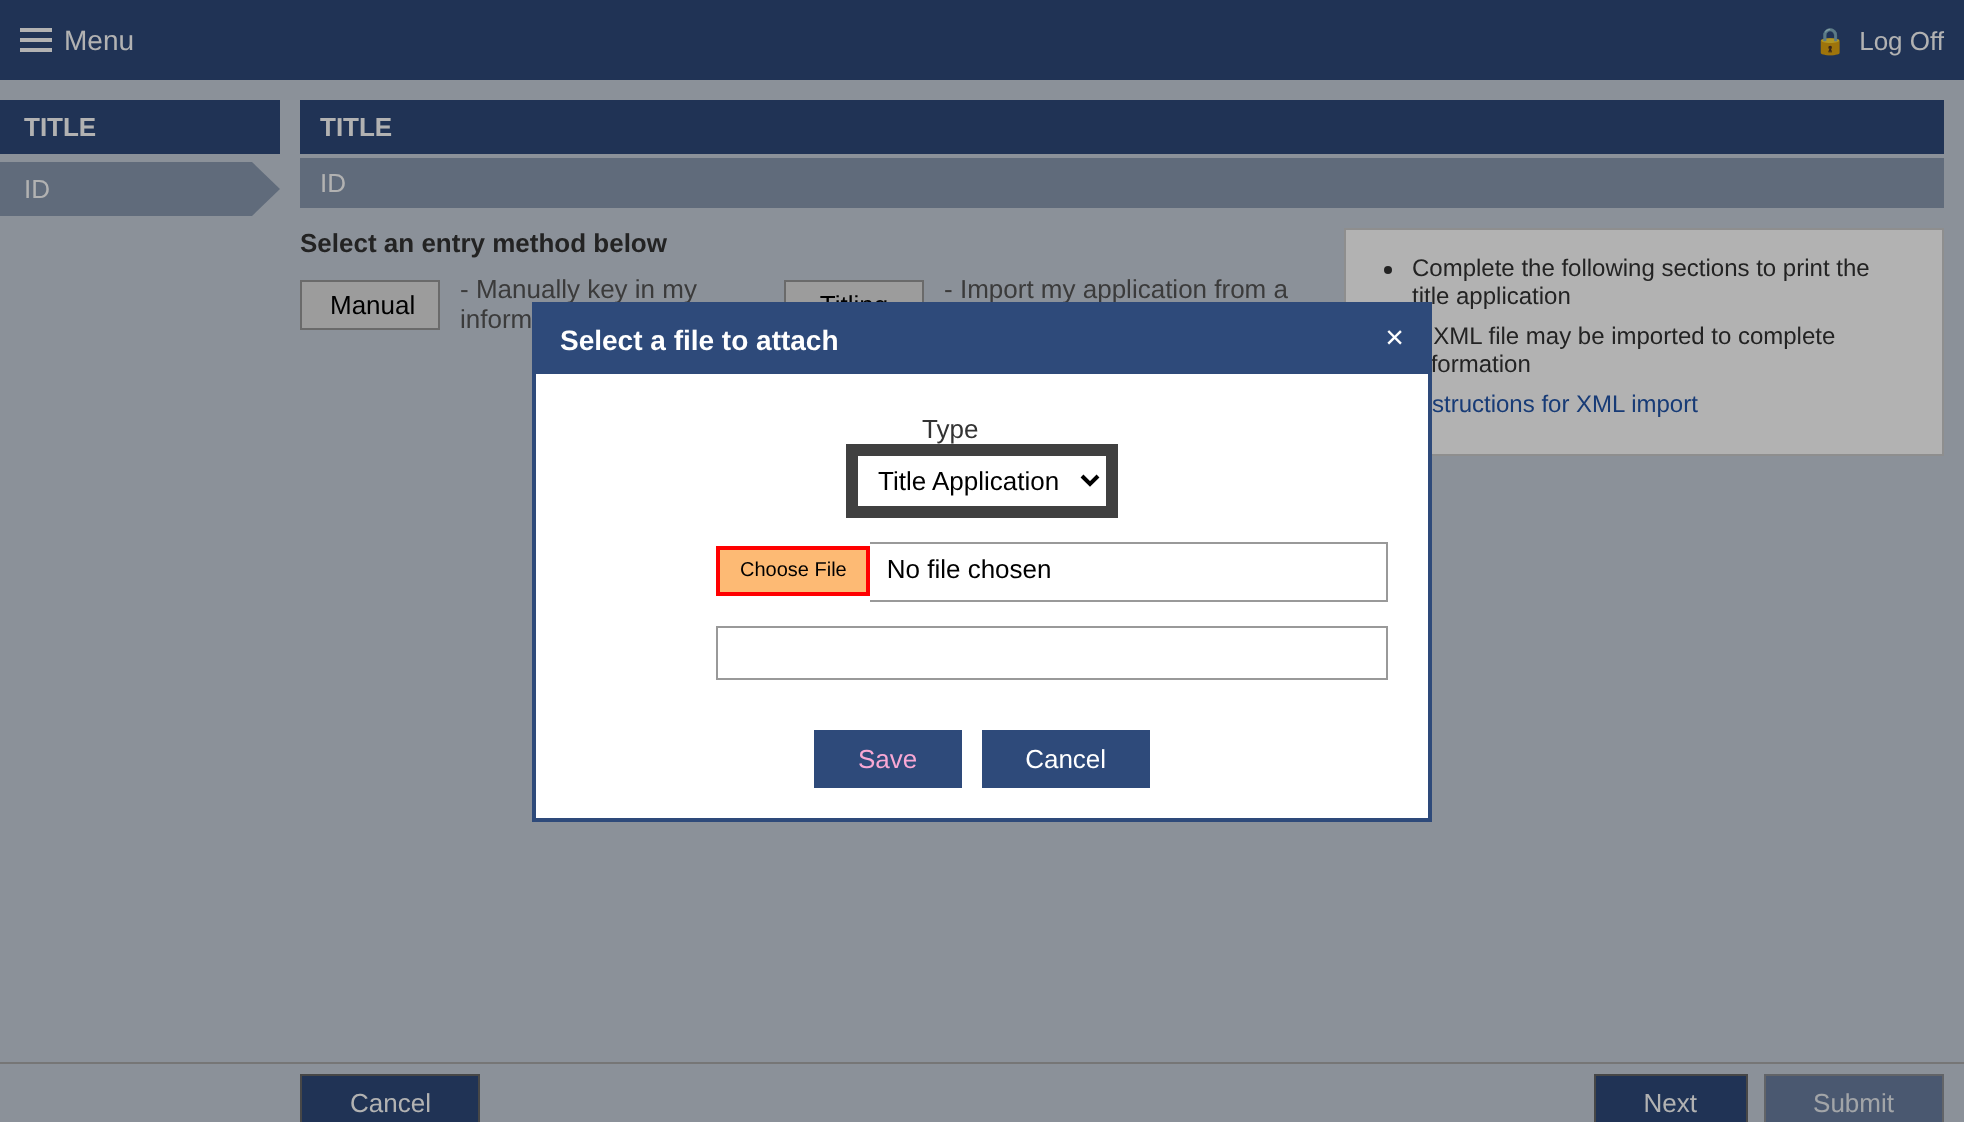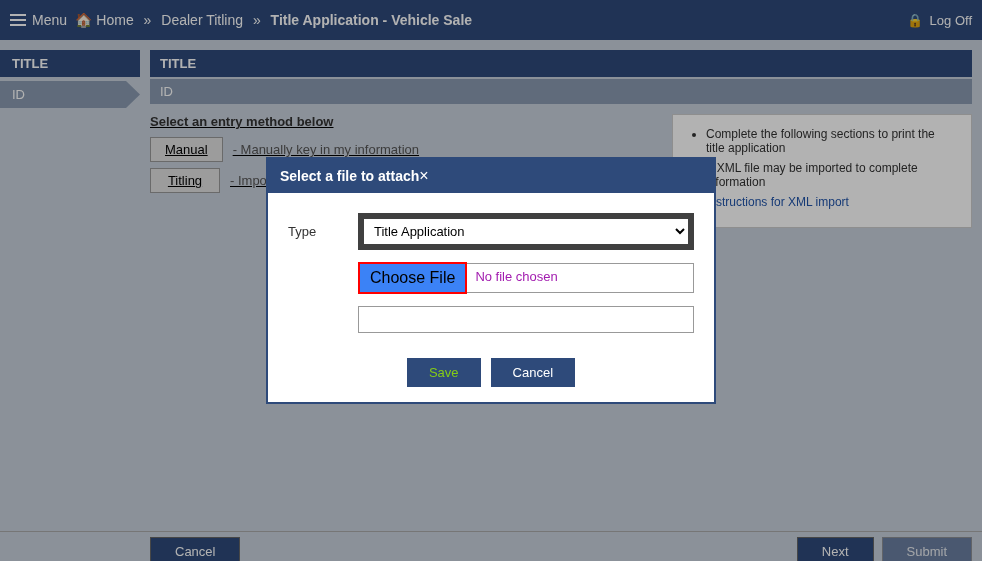--- a/index.html
+++ b/index.html
@@ -75,28 +75,28 @@
       padding: 5px 10px;
       font-size: 13px;
       margin-bottom: 10px;
     }
 
     .entry-section {
       display: flex;
       gap: 15px;
       margin: 10px 0;
     }
-    .entry-left { flex: 1; text-decoration: underline; }
+    .entry-left { flex: 1; }
     .entry-label {
       font-weight: bold;
       color: #333;
       margin-bottom: 8px;
       font-size: 13px;
     }
-    .entry-buttons { display: flex; flex-direction: column; gap: 6px; }
+    .entry-buttons { display: flex; flex-direction: row; gap: 6px; align-items: flex-end; }
     .entry-row { display: flex; align-items: center; gap: 10px; }
     .entry-btn {
       background: #e0e0e0;
       border: 1px solid #999;
       padding: 4px 14px;
       cursor: pointer;
       font-size: 13px;
       min-width: 70px;
     }
     .entry-text { color: #555; font-size: 13px; }
@@ -152,39 +152,40 @@
     .modal {
       background: white;
       border: 2px solid #2e4a7a;
       min-width: 450px;
     }
     .modal-header {
       background: #2e4a7a;
       color: white;
       padding: 8px 12px;
       display: flex;
+      justify-content: space-between;
       align-items: center;
       font-size: 14px;
       font-weight: bold;
     }
     .modal-close {
       color: white;
       cursor: pointer;
       font-size: 16px;
       background: none;
       border: none;
     }
     .modal-body {
       padding: 20px 20px 15px;
     }
     .modal-row {
       display: flex;
       align-items: center;
       margin-bottom: 12px;
-      gap: 10px;
+      flex-direction: column;
     }
     .modal-label {
       width: 60px;
       font-size: 13px;
       color: #333;
     }
     .modal-select {
       flex: 1;
       padding: 4px 6px;
       border: 6px solid #404040;
@@ -193,52 +194,52 @@
     }
     .modal-file-row {
       display: flex;
       align-items: center;
       gap: 0;
       margin-bottom: 12px;
     }
     .choose-file-btn {
       padding: 5px 10px;
       border: 2px solid red;
-      background: #3b82f6;
-      cursor: pointer;
-      font-size: 16px;
+      background: #fdba74;
+      cursor: pointer;
+      font-size: 10px;
       margin-left: 70px;
     }
     .file-display {
       flex: 1;
       border: 1px solid #999;
       border-left: none;
       padding: 5px 8px;
       font-size: 13px;
-      color: #a21caf;
+      color: #000000;
       background: white;
       height: 30px;
     }
     .modal-text-input {
       width: calc(100% - 70px);
       margin-left: 70px;
       border: 1px solid #999;
       padding: 5px 8px;
       font-size: 13px;
       display: block;
     }
     .modal-footer {
       display: flex;
       justify-content: center;
       gap: 10px;
       padding: 10px 20px 15px;
     }
     .modal-save {
       background: #2e4a7a;
-      color: #84cc16;
+      color: #f9a8d4;
       border: none;
       padding: 7px 22px;
       cursor: pointer;
       font-size: 13px;
     }
     .modal-cancel {
       background: #2e4a7a;
       color: white;
       border: none;
       padding: 7px 22px;
@@ -252,28 +253,20 @@
 <div class="header">
   <div class="header-left">
     <div class="menu-btn">
       <div class="menu-icon">
         <span></span>
           <span></span>
           <span></span>
       </div>
       <span>Menu</span>
     </div>
-    <span class="breadcrumb">
-      <span>🏠</span>
-      <a>Home</a>
-      <span class="separator">»</span>
-      <a>Dealer Titling</a>
-      <span class="separator">»</span>
-      <strong>Title Application - Vehicle Sale</strong>
-    </span>
   </div>
   <div class="header-right">
     <span>🔒</span>
     <span>Log Off</span>
   </div>
 </div>
 
 <div class="main-container">
 
   <div class="sidebar">

